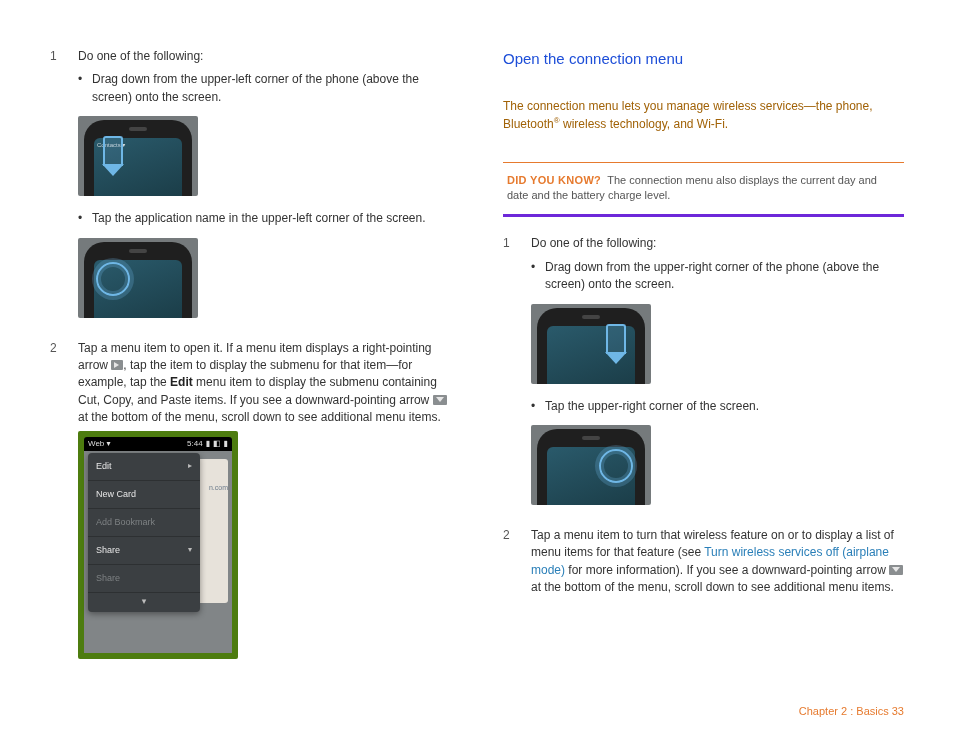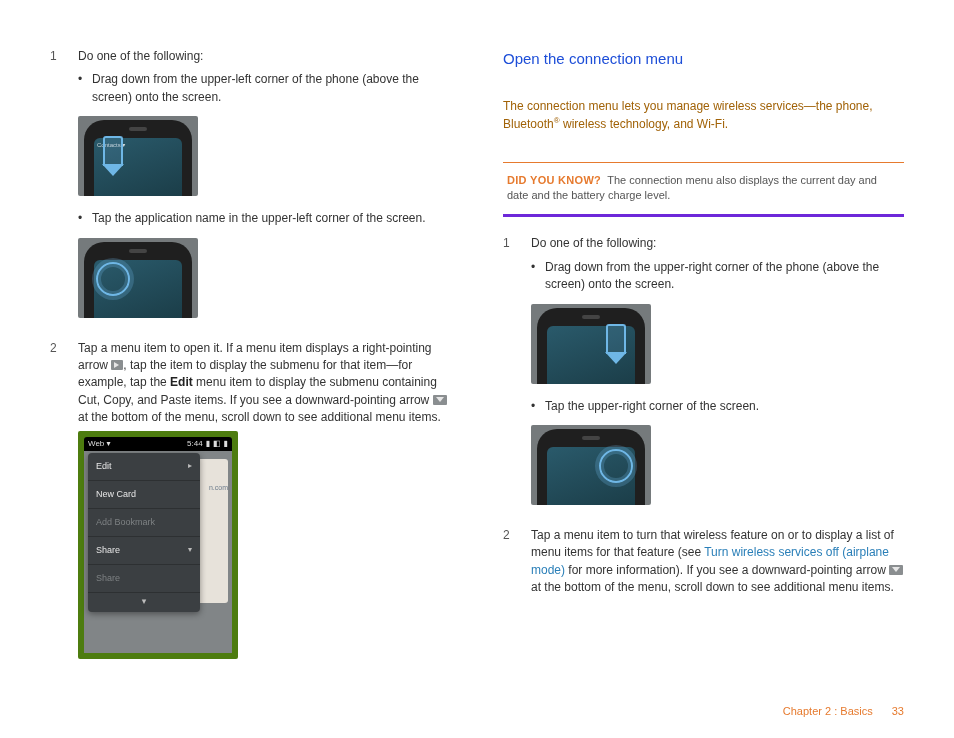--- a/index.html
+++ b/index.html
@@ -34,21 +34,21 @@
     font-size:11px;color:#555;
   }
   .callout .lead{color:#e67a2e;font-weight:bold;letter-spacing:.3px;}
   .link{color:#2a7fb8;}
   sup{font-size:8px;}
   b{font-weight:600;color:#222;}
   .footer{
     position:absolute;right:50px;bottom:18px;
     font-size:11px;color:#e67a2e;
   }
-  .footer .pg{margin-left:16px;}
+  .footer .pg{}
 
   
   .phone-sm{
     width:120px;height:80px;
     background:#757a7c;
     position:relative;overflow:hidden;
     border-radius:2px;
   }
   .phone-sm .body{
     position:absolute;left:6px;top:4px;width:108px;height:130px;

